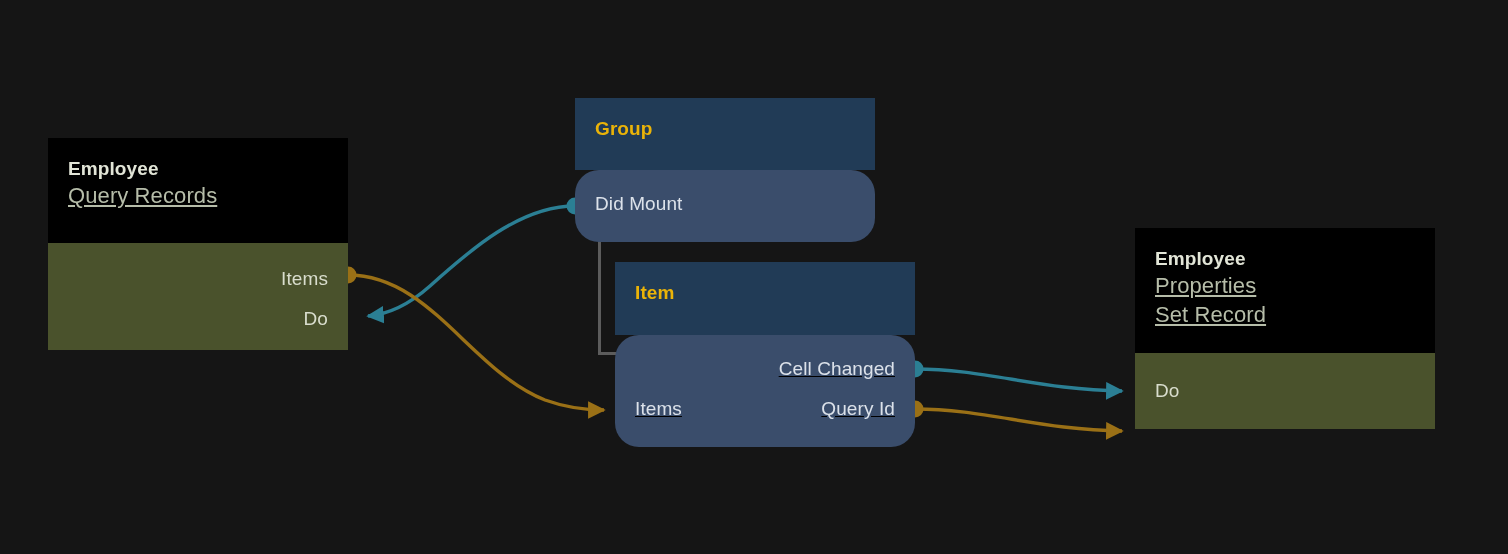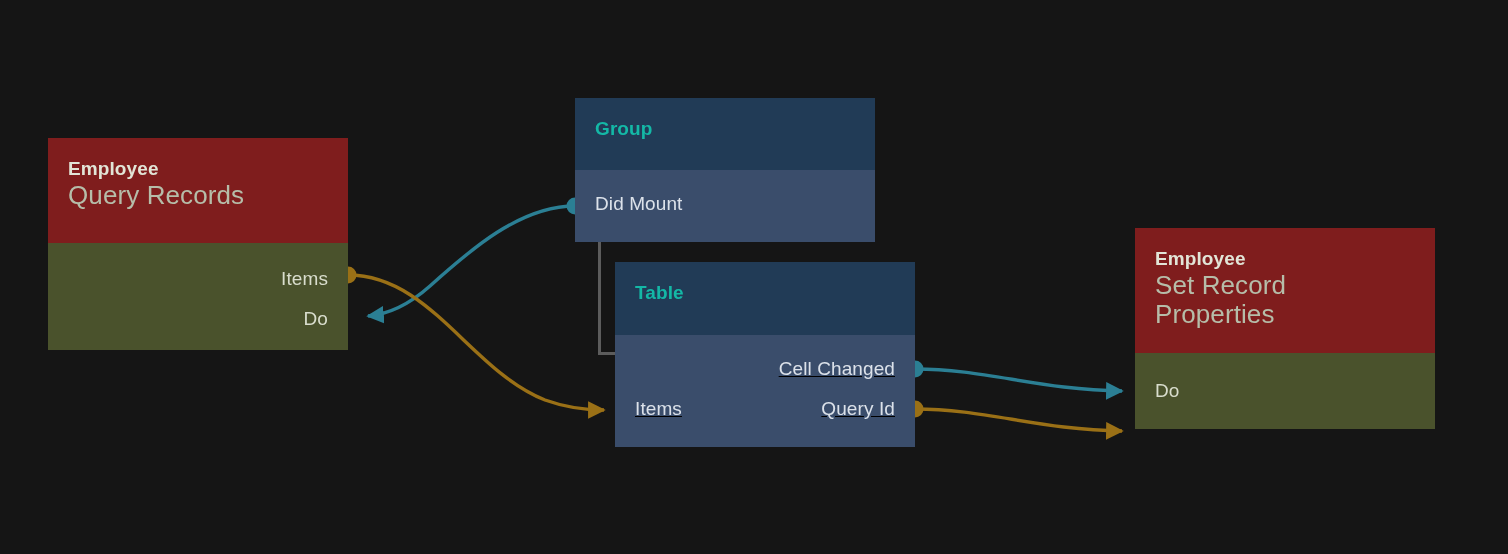--- a/index.html
+++ b/index.html
@@ -36,39 +36,40 @@
   }
   .node-header {
     box-sizing: border-box;
     padding: 18px 20px 16px 20px;
   }
   .node-body {
     box-sizing: border-box;
     padding-top: 16px;
     padding-bottom: 18px;
   }
-  .node-green .node-header { background: #7f1d1d; }
+  .node-green .node-header { background: #000000; }
   .node-green .node-body   { background: #4a522c; }
   .node-blue  .node-header { background: #213b56; }
-  .node-blue  .node-body   { background: #3a4d6b; }
+  .node-blue  .node-body   { background: #3a4d6b; border-radius: 24px; }
 
   .title {
     font-size: 19px;
     font-weight: bold;
     line-height: 25px;
     letter-spacing: 0.1px;
   }
   .node-green .title { color: #e2e5d7; }
-  .node-blue  .title { color: #14b8a6; }
+  .node-blue  .title { color: #eab308; }
 
   .subtitle {
-    font-size: 26px;
+    font-size: 22px;
     font-weight: normal;
     line-height: 29px;
     letter-spacing: 0.1px;
+    text-decoration: underline;
   }
   .node-green .subtitle { color: #b6bda9; }
 
   .port-row {
     position: relative;
     height: 40px;
     line-height: 40px;
     font-size: 19px;
     letter-spacing: 0.1px;
     box-sizing: border-box;
@@ -141,38 +142,38 @@
     </div>
     <div class="node-body" style="padding-top:14px;">
       <div class="port-row in">
         <span>Did Mount</span>
       </div>
     </div>
   </div>
 
   <div class="node node-blue" style="left:615px; top:262px; width:300px; height:186px;">
     <div class="node-header" style="height:73px;">
-      <div class="title">Table</div>
+      <div class="title">Item</div>
     </div>
     <div class="node-body" style="padding-top:14px;text-decoration:underline;">
       <div class="port-row out">
         <span>Cell Changed</span>
       </div>
       <div class="port-row" style="display:flex; justify-content:space-between;">
         <span>Items</span>
         <span>Query Id</span>
       </div>
     </div>
   </div>
 
   <div class="node node-green" style="left:1135px; top:228px; width:300px; height:242px;">
     <div class="node-header" style="height:125px;">
       <div class="title">Employee</div>
+      <div class="subtitle">Properties</div>
       <div class="subtitle">Set Record</div>
-      <div class="subtitle">Properties</div>
     </div>
     <div class="node-body" style="padding-top:18px;">
       <div class="port-row in">
         <span>Do</span>
       </div>
     </div>
   </div>
 
 </div>
 

